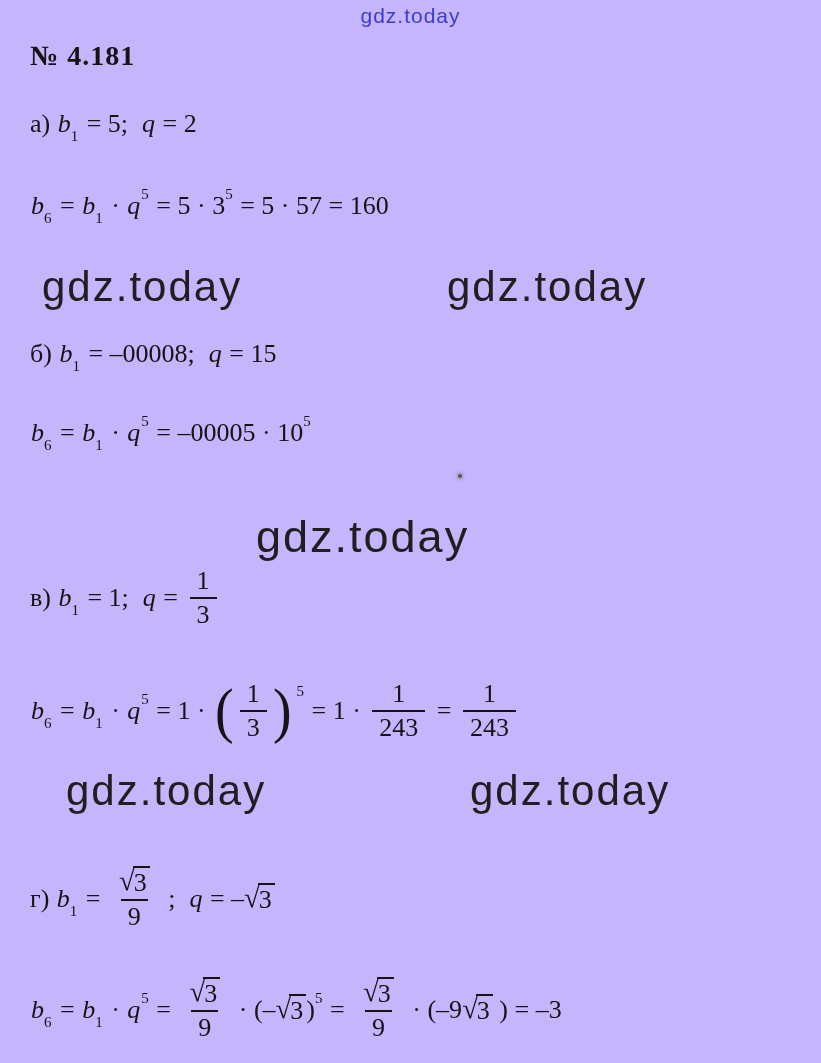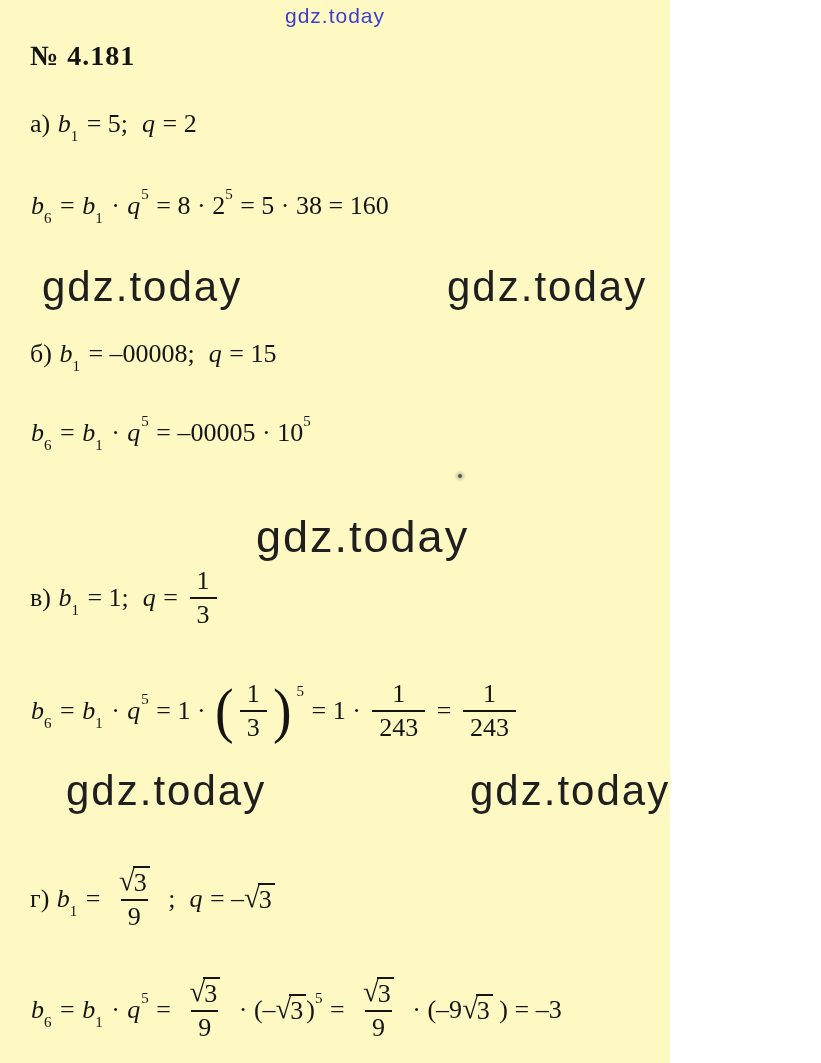--- a/index.html
+++ b/index.html
@@ -1,16 +1,16 @@
 <!DOCTYPE html>
 <html style="--wm-top-color: #3d3dcc; --wm-body-color: #1f1f1f;"><head>
 <meta charset="utf-8">
 <style>
   html,body{margin:0;padding:0;background:#ffffff;}
-  .page{position:relative;width:670px;height:1063px;background:#fef9c3;overflow:hidden;
+  .page{position:relative;width:821px;height:1063px;background:#c4b5fd;overflow:hidden;
         font-family:"Liberation Serif", serif;color:#141414;}
 
   
   .wm{position:absolute;font-family:"Liberation Sans", sans-serif;font-weight:200;
       color:var(--wm-body-color,#1f1f1f);letter-spacing:2px;line-height:1;user-select:none;}
   .wm-top{position:absolute;left:0;right:0;top:4px;text-align:center;
       font-family:"Liberation Sans", sans-serif;font-weight:300;font-size:21px;
       color:var(--wm-top-color,#3d3dcc);letter-spacing:1px;}
   .wm-size-row{font-size:42px;}
   .wm-a-left{left:42px;top:266px;}
@@ -59,21 +59,21 @@
 </head>
 <body>
 
 <div class="page">
 
   <div class="wm-top">gdz.today</div>
 
   <h1 class="title">№ 4.181</h1>
 
   <div class="line l-given-a"><span class="txt">а) </span><span class="var">b</span><span class="sub">1</span><span class="txt"> = 5;  </span><span class="var">q</span><span class="txt"> = 2</span></div>
-  <div class="line l-sol-a"><span class="var">b</span><span class="sub">6</span><span class="txt"> = </span><span class="var">b</span><span class="sub">1</span><span class="txt"> · </span><span class="var">q</span><span class="sup">5</span><span class="txt"> = 8 · 2</span><span class="sup">5</span><span class="txt"> = 5 · 38 = 160</span></div>
+  <div class="line l-sol-a"><span class="var">b</span><span class="sub">6</span><span class="txt"> = </span><span class="var">b</span><span class="sub">1</span><span class="txt"> · </span><span class="var">q</span><span class="sup">5</span><span class="txt"> = 5 · 3</span><span class="sup">5</span><span class="txt"> = 5 · 57 = 160</span></div>
 
   <div class="wm wm-size-row wm-a-left">gdz.today</div>
   <div class="wm wm-size-row wm-a-right">gdz.today</div>
 
   <div class="line l-given-b"><span class="txt">б) </span><span class="var">b</span><span class="sub">1</span><span class="txt"> = –00008;  </span><span class="var">q</span><span class="txt"> = 15</span></div>
   <div class="line l-sol-b"><span class="var">b</span><span class="sub">6</span><span class="txt"> = </span><span class="var">b</span><span class="sub">1</span><span class="txt"> · </span><span class="var">q</span><span class="sup">5</span><span class="txt"> = –00005 · 10</span><span class="sup">5</span></div>
 
   <div class="speck"></div>
 
   <div class="wm wm-center">gdz.today</div>

